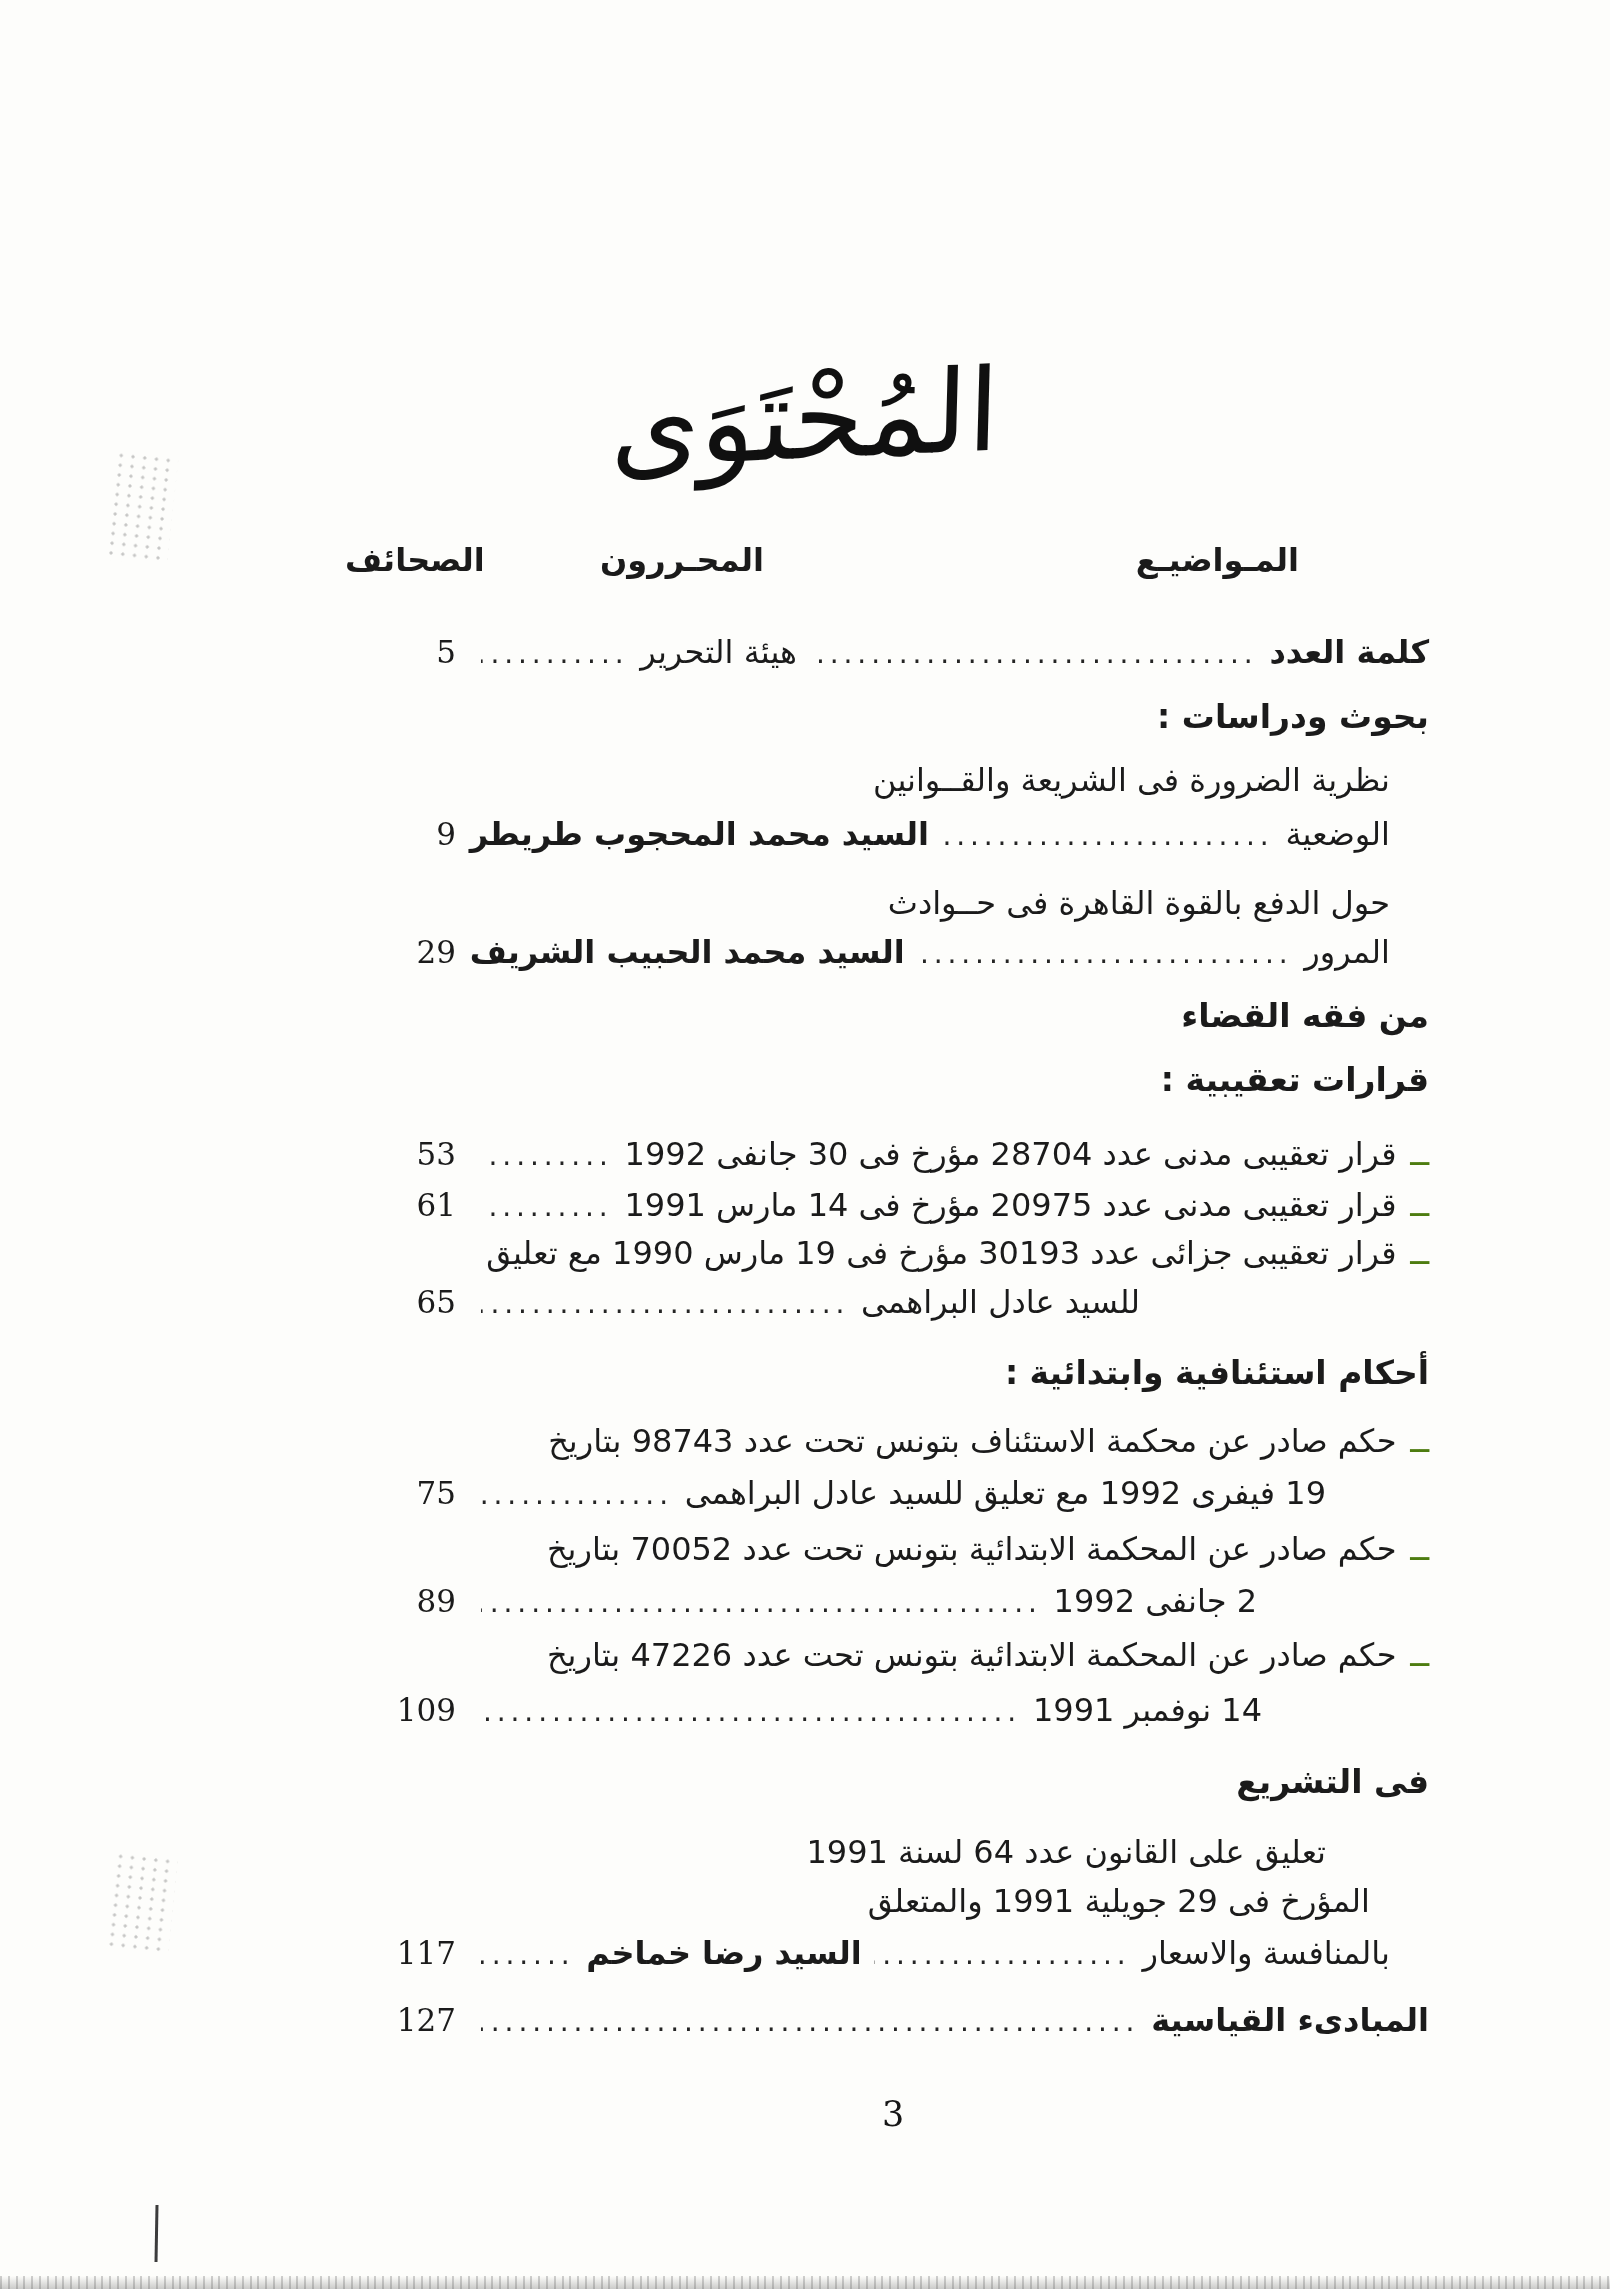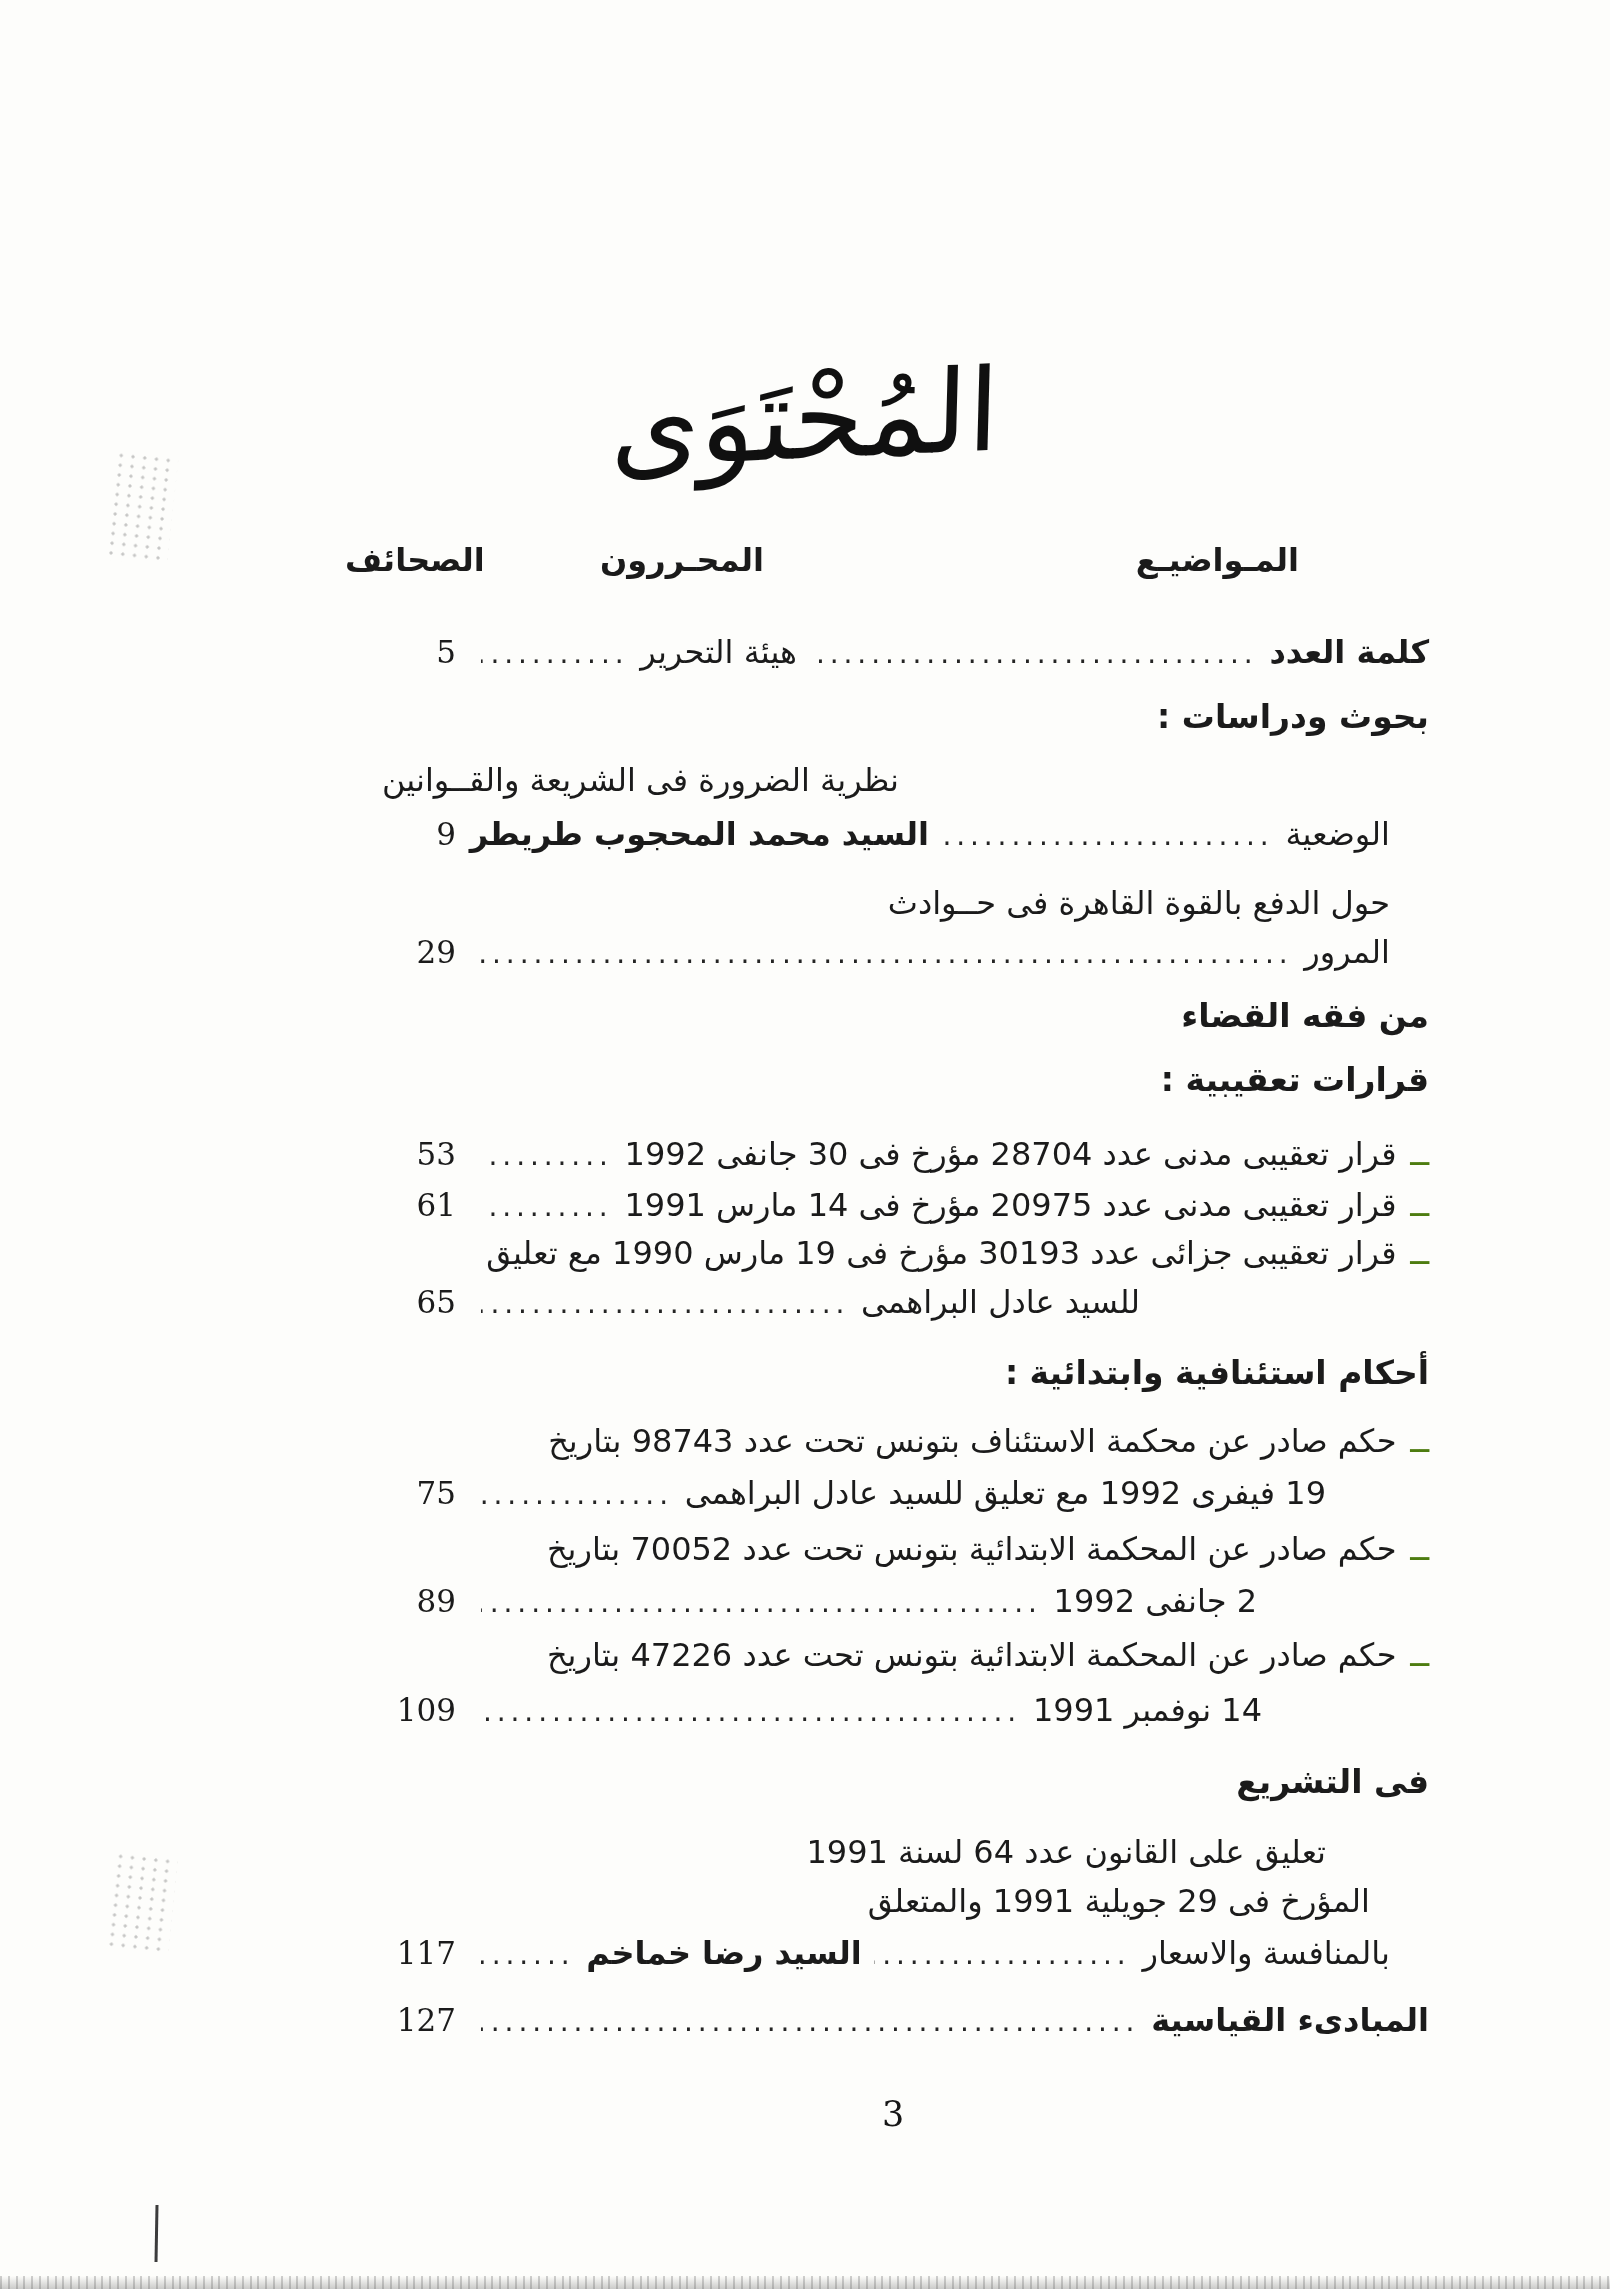--- a/index.html
+++ b/index.html
@@ -117,35 +117,36 @@
       <div class="row">
         <span class="txt t-bold">كلمة العدد</span>
         <span class="leader">............................................................................................................................................................................................................................</span>
         <span class="author">هيئة التحرير</span>
         <span class="leader leader2" style="flex: 0 0 147px;">............................................................</span>
         <span class="pagenum">5</span>
       </div>
       <div class="row heading" style="margin-top: 16px;">
         <span class="txt">بحوث ودراسات :</span>
       </div>
-      <div class="row" style="margin-top: 16.7px; padding-right: 39px; justify-content: flex-end;">
+      <div class="row" style="margin-top: 16.7px; padding-right: 39px;">
         <span class="txt">نظرية الضرورة فى الشريعة والقــوانين</span>
       </div>
       <div class="row" style="margin-top: 6.9px; padding-right: 39px;">
         <span class="txt">الوضعية</span>
         <span class="leader">............................................................................................................................................................................................................................</span>
         <span class="author t-bold">السيد محمد المحجوب طريطر</span>
         <span class="pagenum">9</span>
       </div>
       <div class="row" style="margin-top: 21.6px; padding-right: 39px;">
         <span class="txt">حول الدفع بالقوة القاهرة فى حــوادث</span>
       </div>
       <div class="row" style="margin-top: 2px; padding-right: 39px;">
         <span class="txt">المرور</span>
         <span class="leader">............................................................................................................................................................................................................................</span>
+        <span class="author t-bold">السيد محمد الحبيب الشريف</span>
         <span class="pagenum">29</span>
       </div>
       <div class="row heading" style="margin-top: 14.7px;">
         <span class="txt">من فقه القضاء</span>
       </div>
       <div class="row heading" style="margin-top: 16.7px;">
         <span class="txt">قرارات تعقيبية :</span>
       </div>
       <div class="row" style="margin-top: 28px;">
         <span class="dash">ــ</span>

